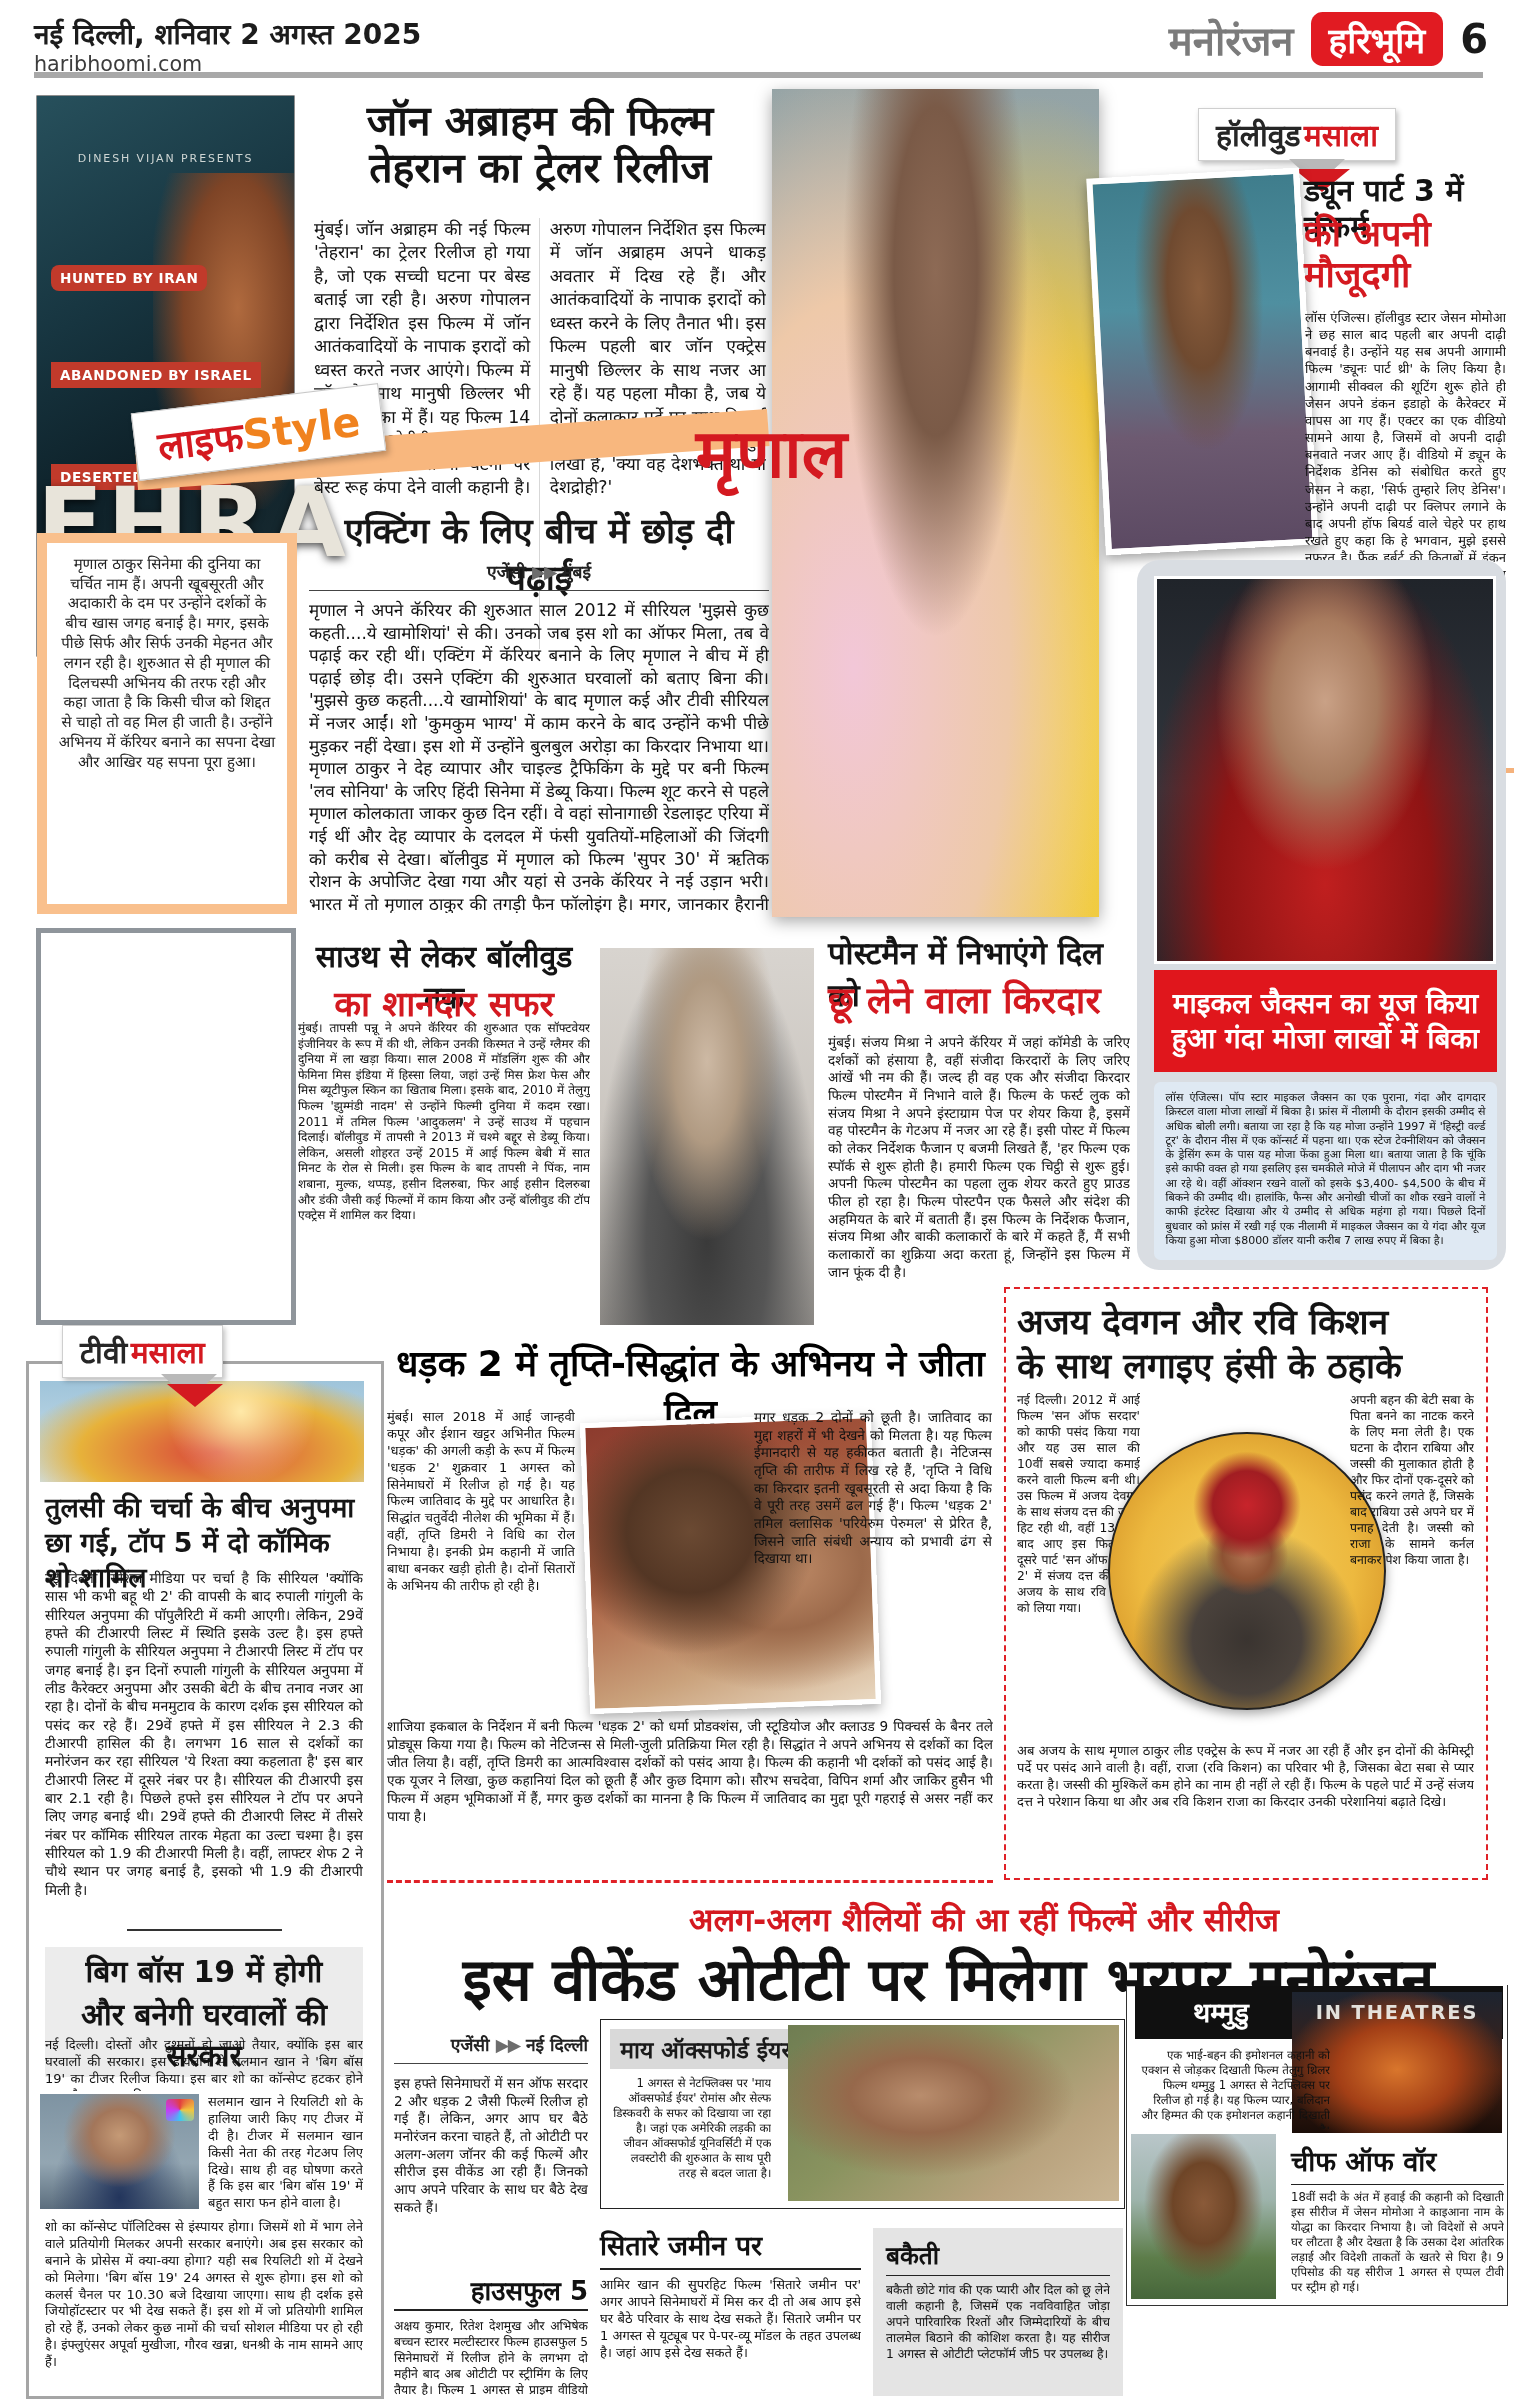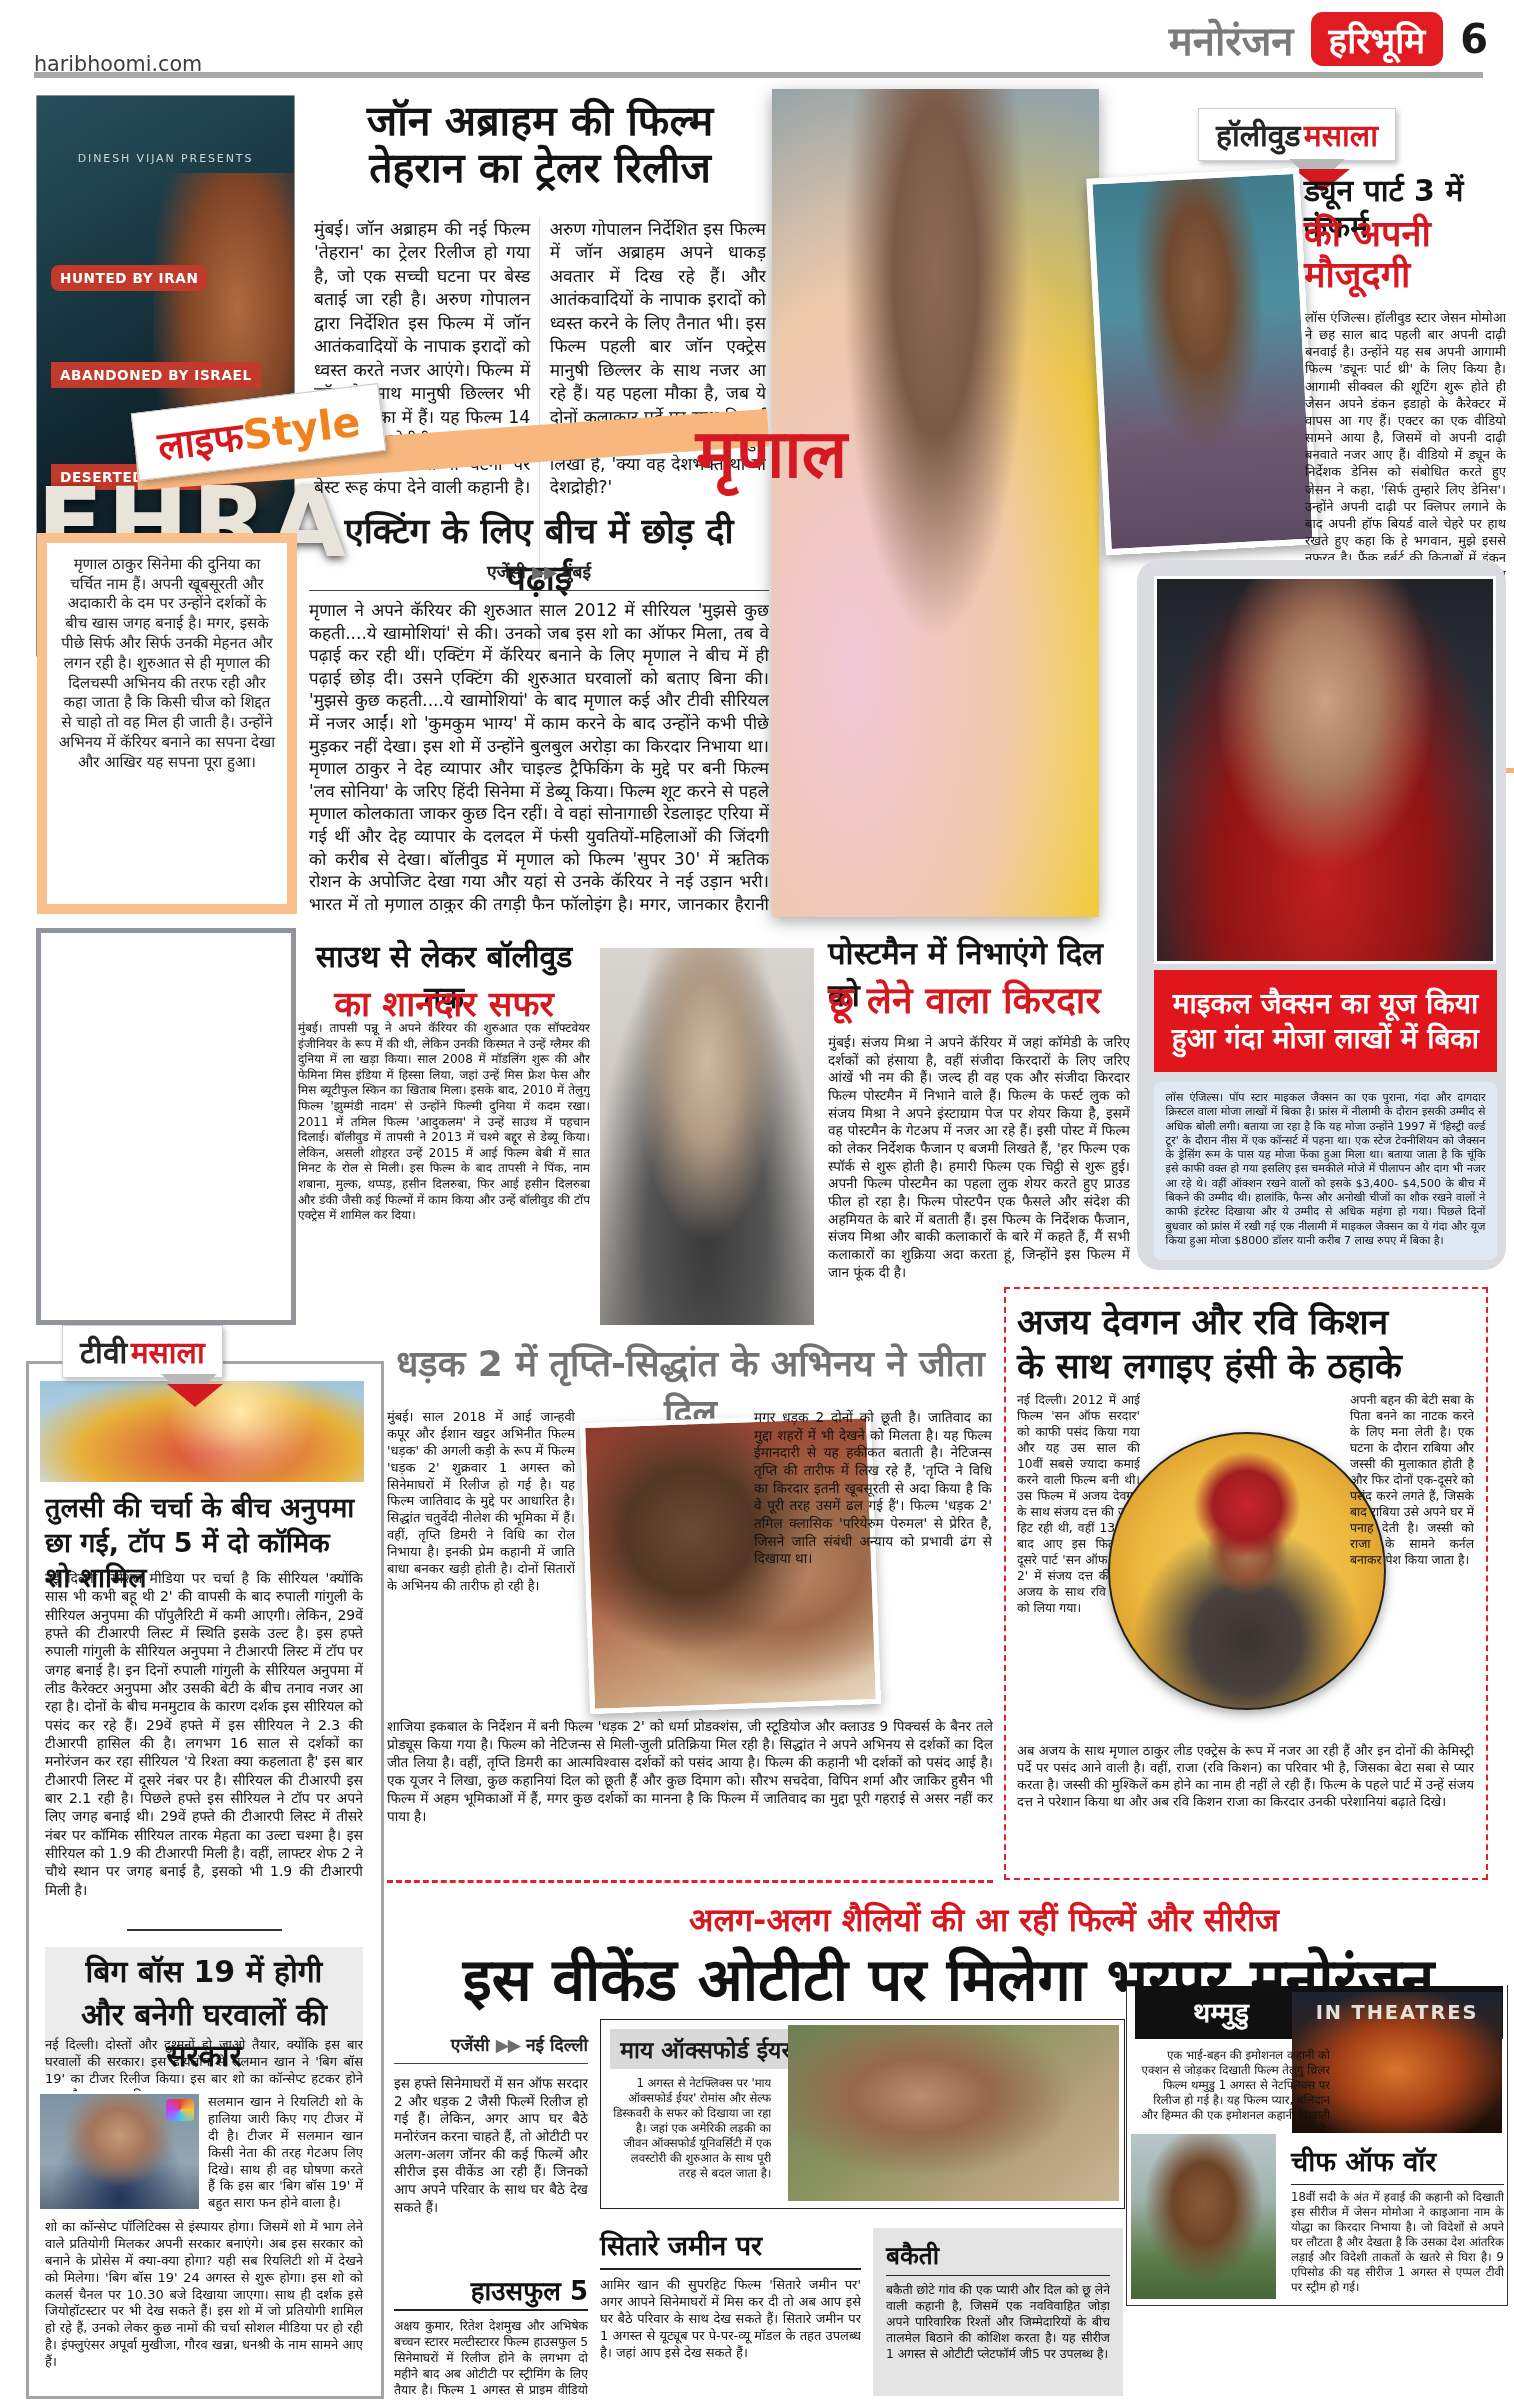--- a/index.html
+++ b/index.html
@@ -140,21 +140,21 @@
      background:
        radial-gradient(ellipse at 50% 36%,#c59a76 0%,#a3765a 25%,rgba(0,0,0,0) 50%),
        radial-gradient(ellipse at 50% 90%,#23355c 0%,rgba(0,0,0,0) 60%),
        linear-gradient(180deg,#7e93a2 0%,#93a6b2 60%,#5c6e7e 100%);}
   #bb-logo{position:absolute;right:5.2px;top:5.2px;width:28px;height:22px;border-radius:3.9px;
      background:conic-gradient(#e33,#fc3,#3cf,#c3f,#e33);opacity:.9;}
   #bb-side{left:208px;top:2094px;width:155px;height:117px;font-size:13px;line-height:1.3;}
   #bb-rest{left:45px;top:2219px;width:318px;height:169px;font-size:13px;line-height:1.3;}
 
   
-  #dh-hl{left:387px;top:1338px;width:607px;text-align:center;font-size:36px;font-weight:bold;color:#737373;}
+  #dh-hl{left:387px;top:1338px;width:607px;text-align:center;font-size:36px;font-weight:bold;color:#000000;}
   #dh-c1{left:387px;top:1409px;width:188px;height:300px;font-size:13px;line-height:1.3;}
   #dh-photo{left:585px;top:1418px;width:281px;height:281px;border:5.2px solid #fff;transform:rotate(-2deg);
      box-shadow:0 5.2px 11.6px rgba(0,0,0,.3);
      background:
        radial-gradient(ellipse at 36% 38%,#6b4a33 0%,#533624 25%,rgba(0,0,0,0) 50%),
        radial-gradient(ellipse at 68% 52%,#c28e6a 0%,#9c6a4b 30%,rgba(0,0,0,0) 60%),
        linear-gradient(160deg,#8c3b2e 0%,#a85b3e 40%,#caa27c 75%,#e8d7c0 100%);}
   #dh-c2{left:754px;top:1409px;width:238px;height:300px;font-size:13.6px;line-height:1.3;}
   #dh-bottom{left:387px;top:1718px;width:606px;height:154px;font-size:13.6px;line-height:1.32;}
   #dh-dash{left:387px;top:1880px;width:606px;border-top:3.2px dashed #e02127;}
@@ -219,20 +219,21 @@
        linear-gradient(180deg,#b9c6c9 0%,#9db3ab 40%,#5d7d4a 75%,#46663a 100%);}
   #chief-title{left:1291px;top:2142px;width:213px;font-size:27px;font-weight:bold;
                border-bottom:1.9px solid #222;padding-bottom:5.2px;}
   #chief-body{left:1291px;top:2190px;width:213px;height:114px;font-size:11.6px;line-height:1.3;}
 </style>
 </head>
 <body>
 
 <div class="page">
 
+  <div class="abs" id="hdr-date">नई दिल्ली, शनिवार 2 अगस्त 2025</div>
   <div class="abs" id="hdr-site">haribhoomi.com</div>
   <div class="abs" id="hdr-right">
     <span id="hdr-section">मनोरंजन</span>
     <span id="hdr-brand">हरिभूमि</span>
     <span id="hdr-page">6</span>
   </div>
   <div class="abs" id="hdr-rule"></div>
 
   <div class="abs" id="poster">
     <div class="face"></div>

